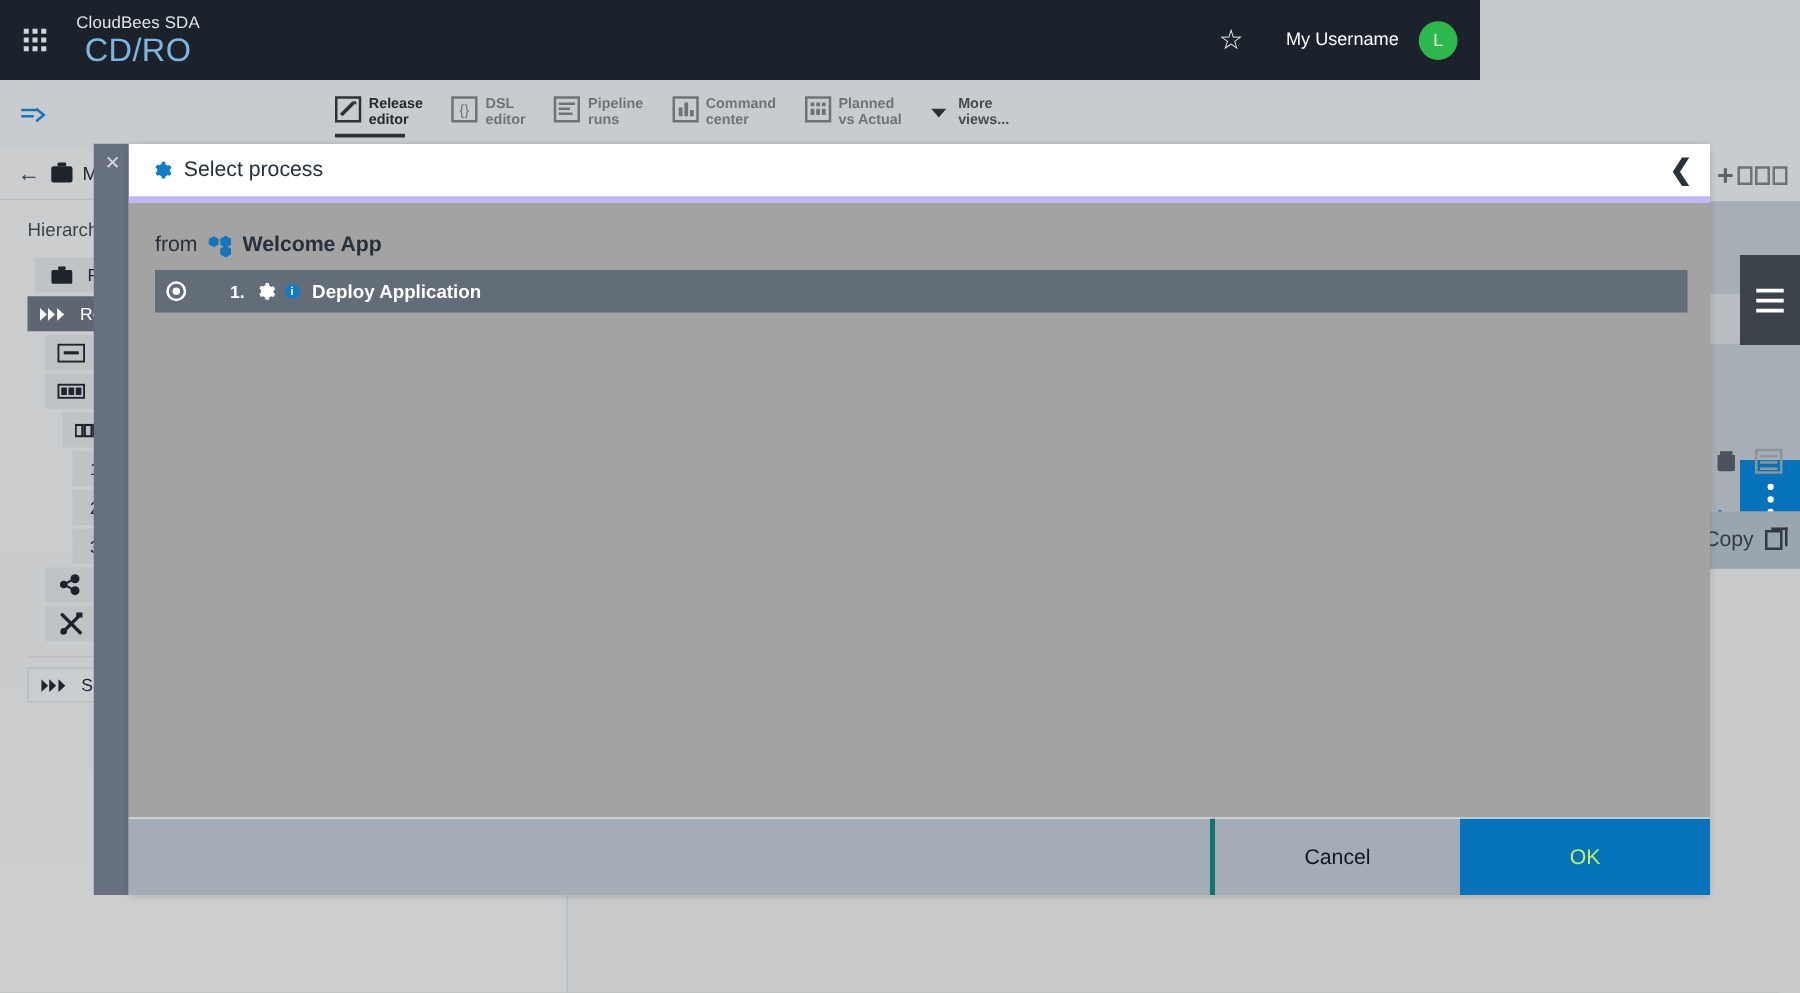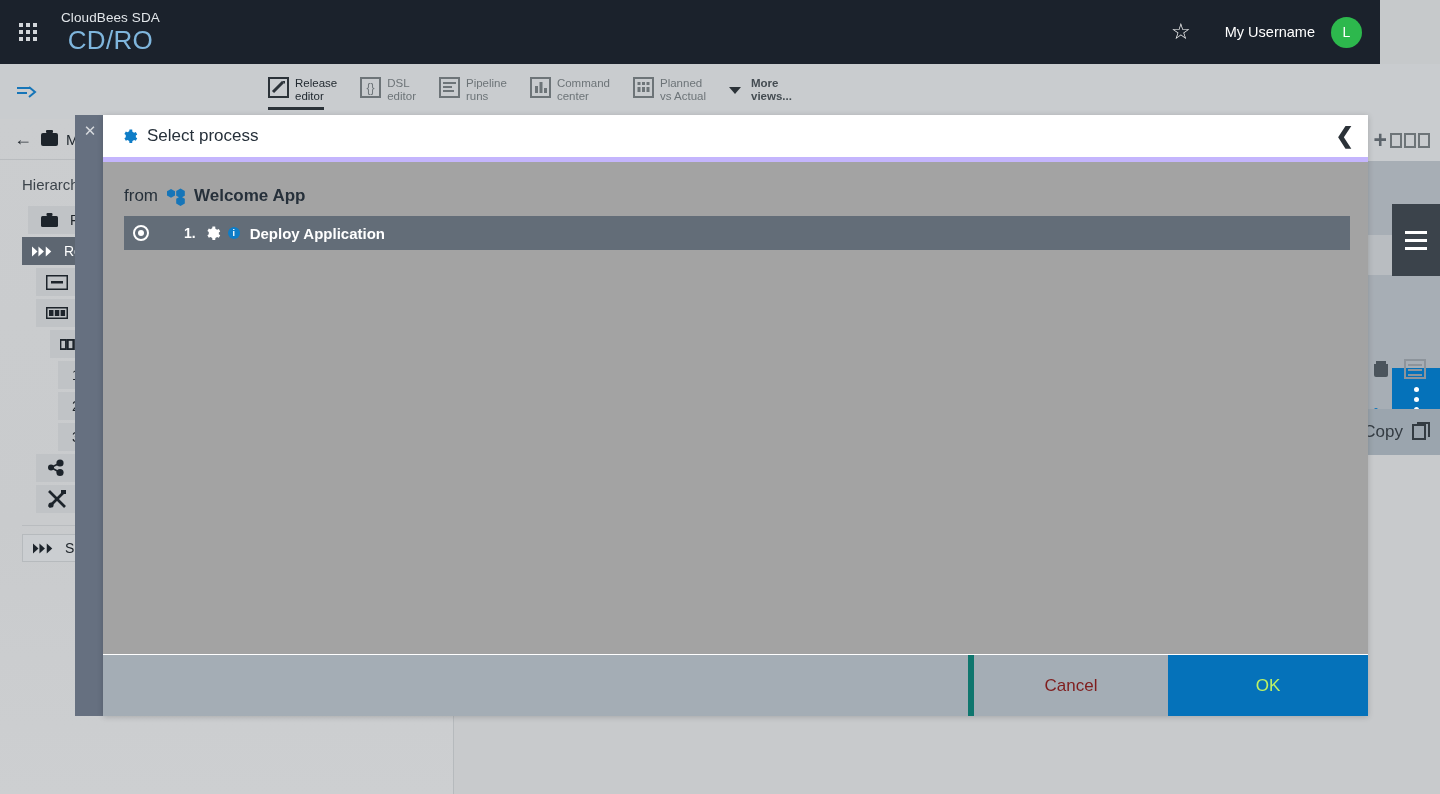--- a/index.html
+++ b/index.html
@@ -8,21 +8,21 @@
     margin: 0; padding: 0;
     width: 1440px; height: 794px;
     overflow: hidden;
     font-family: "Liberation Sans", sans-serif;
     background: #c6c9cb;
   }
   #app { position: relative; width: 1440px; height: 794px; }
 
   
   .topnav {
-    position: absolute; left: 0; top: 0; width: 1380px; height: 64px;
+    position: absolute; left: 0; top: 0; width: 1184px; height: 64px;
     background: #1b222c; display: flex; align-items: center;
   }
   .grid-icon {
     width: 18px; height: 18px; margin-left: 19px; margin-right: 24px;
     display: grid; grid-template-columns: repeat(3, 4px); grid-template-rows: repeat(3, 4px);
     gap: 3px; cursor: pointer;
   }
   .grid-icon i { background: #d2d6da; display: block; width: 4px; height: 4px; }
   .brand { line-height: 1; cursor: pointer; }
   .brand .brand-top { color: #e2e6ea; font-size: 13.5px; letter-spacing: .1px; }
@@ -50,21 +50,21 @@
   .views { display: flex; align-items: flex-start; margin-left: 228px; }
   .view-item {
     display: flex; align-items: flex-start; margin-right: 23px; cursor: pointer; position: relative;
     padding-bottom: 3px;
   }
   .view-ico {
     width: 21px; height: 21px; border: 2px solid #6d7478; margin-right: 6px; flex: none;
     position: relative; background: #c9cccf;
   }
   .view-item.active .view-ico { border-color: #2b3238; }
-  .view-lbl { font-size: 11.5px; line-height: 13px; color: #6d7478; font-weight: normal; white-space: pre-line; padding-top: 0px; }
+  .view-lbl { font-size: 11.5px; line-height: 13px; color: #6d7478; font-weight: bold; white-space: pre-line; padding-top: 0px; }
   .view-item.active .view-lbl { color: #222a31; }
   .view-item.active::after {
     content: ""; position: absolute; left: 0; bottom: -4px; width: 56px; height: 3px; background: #2b3238;
   }
   .caret { width: 0; height: 0; border-left: 6px solid transparent; border-right: 6px solid transparent;
            border-top: 7px solid #2b3238; margin-right: 10px; margin-top: 10px; cursor: pointer; }
   .more-views { font-size: 11.5px; line-height: 13px; color: #444c52; font-weight: bold; white-space: pre-line; cursor: pointer; }
 
   
   .bg-body { position: absolute; left:0; top: 119px; width: 1440px; height: 675px; background:#c8cacc; }
@@ -165,21 +165,21 @@
   .proc-row .pname { margin-left: 0px; font-weight: bold; }
   .modal-foot {
     height: 62px; display: flex; flex: none; background: #a4adb5;
     border-top: 1px solid #ffffff;
   }
   .foot-spacer { flex: 1; background: #a4adb5; }
   .btn {
     width: 200px; display: flex; align-items: center; justify-content: center;
     font-size: 17px; cursor: pointer; border: none; outline: none;
   }
-  .btn-cancel { background: #a4adb5; color: #7f1d1d; border-left: 6px solid #0f766e; }
+  .btn-cancel { background: #a4adb5; color: #0f172a; border-left: 4px solid #0f766e; }
   .btn-ok { background: #0572ba; color: #bef264; }
 
   
   .gear { position: relative; width: 16px; height: 16px; flex: none; }
   .info-dot { width: 12px; height: 12px; border-radius: 50%; background: #0f7dc7; color:#fff;
               font-size: 9px; display:flex;align-items:center;justify-content:center; flex:none; font-weight: bold;}
   .hex-ico { width: 20px; height: 16px; flex: none; }
 </style>
 </head>
 <body>

